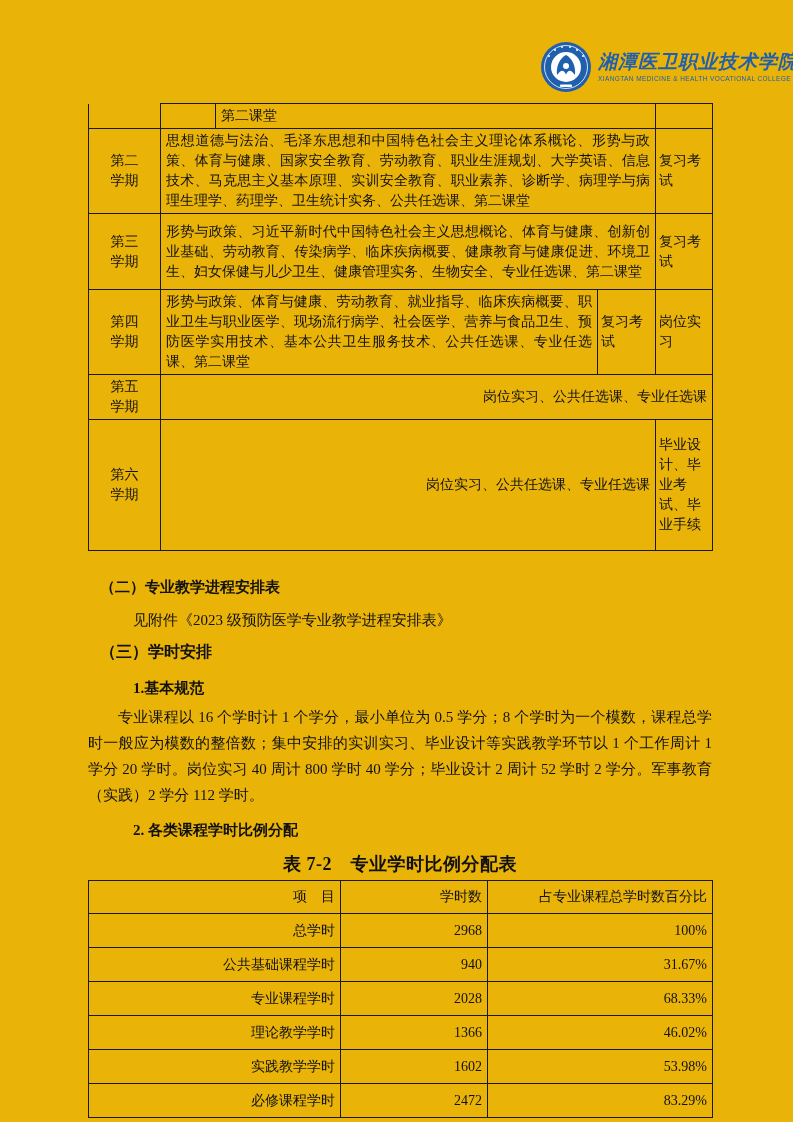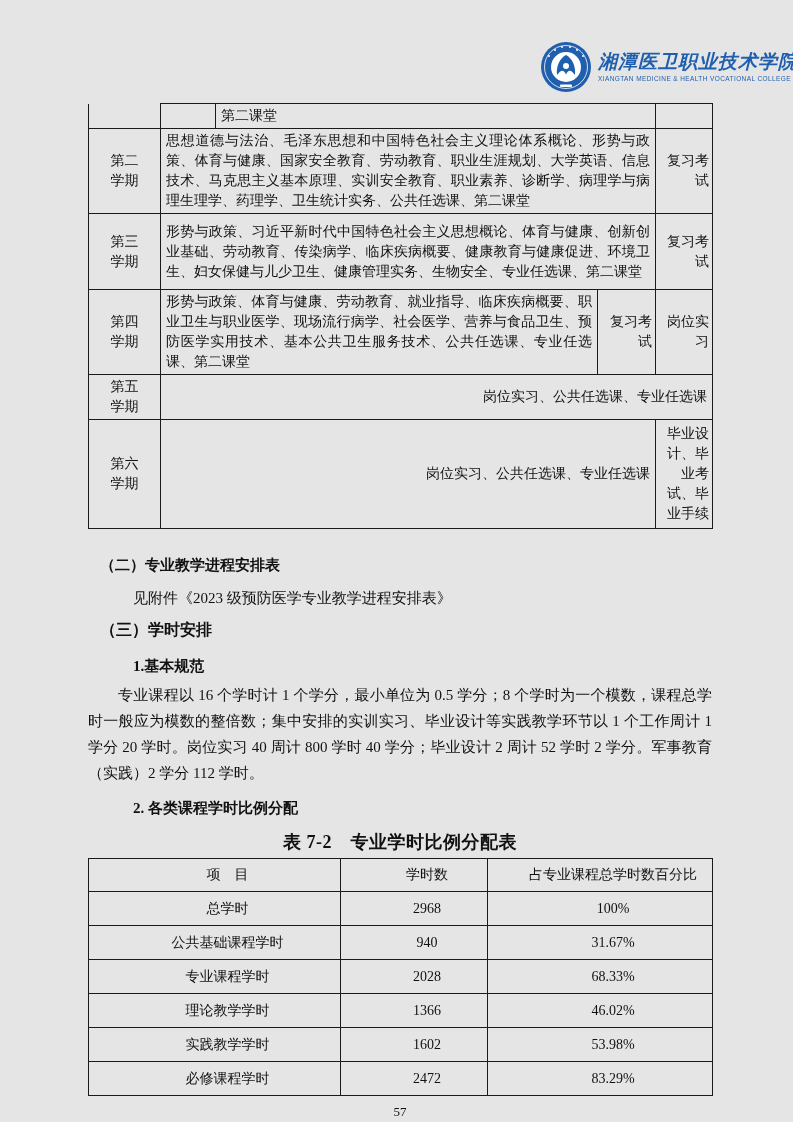--- a/index.html
+++ b/index.html
@@ -1,20 +1,20 @@
 <!DOCTYPE html>
 <html><head>
 <meta charset="utf-8">
 <style>
   html,body{margin:0;padding:0;background:#ffffff;}
   .page{
     position:relative;
     width:793px;height:1122px;
     margin:0 auto;
-    background:#e5e5e5;
+    background:#eab308;
     overflow:hidden;
     font-family:"Liberation Serif","DejaVu Serif",serif;
     color:#111;
   }
   
   .logo{
     position:absolute; top:38px; left:540px; width:215px; height:58px;
     display:flex; align-items:center; gap:6px;
   }
   .seal{flex:0 0 auto;}
@@ -39,39 +39,39 @@
     border:1px solid #1a1a1a;
     font-size:14px; line-height:20px;
     padding:2px 5px; vertical-align:middle;
     word-break:break-all;
   }
   td.no-top{border-top:none;}
   .term-cell{text-align:center; padding:2px 8px;}
   .term-box{width:2.2em; margin:0 auto; text-align:center;}
   .courses{text-align:justify; text-justify:inter-ideograph;}
   .center-cell{text-align:right;}
-  .narrow-cell{text-align:right; padding:4px 3px;}
+  .narrow-cell{text-align:left; padding:15px 3px;}
   .r-carry{height:23px;}
   .r2{height:80px;} .r3{height:76px;} .r4{height:84px;}
   .r5{height:38px;} .r6{height:96px;}
   
   .h-sec{font-size:15px; font-weight:bold; line-height:20px; margin:26px 0 0 12px;}
   .h-sec2{font-size:16px; font-weight:bold; line-height:20px; margin:12px 0 16px 12px;}
   .attach-line{font-size:15px; line-height:20px; margin:13px 0 0 45px;}
   .h-sub{font-size:15px; font-weight:bold; line-height:20px; margin:12px 0 0 45px;}
   .para{
     font-size:15px; line-height:26px; margin:6px 0 0 0;
     text-align:justify; text-justify:inter-ideograph; text-indent:2em;
   }
   .tbl-caption{
     font-size:18px; font-weight:bold; text-align:center;
     line-height:21px; margin:14px 0 5px 0; letter-spacing:.5px;
   }
   
-  .hours td{text-align:center; word-break:keep-all;padding-left:31px;}
+  .hours td{text-align:right; word-break:keep-all;padding-left:31px;}
   .hours .hd{height:33px;}
   .hours .dr{height:34px;}
   
   .page-num{
     text-align:center; font-size:13px; margin-top:8px;
     font-family:"Liberation Serif","DejaVu Serif",serif;
   }
 </style>
 </head>
 <body>

